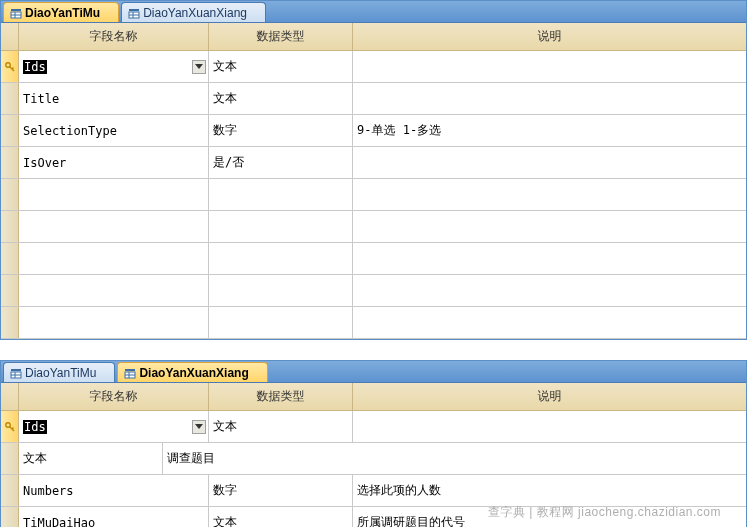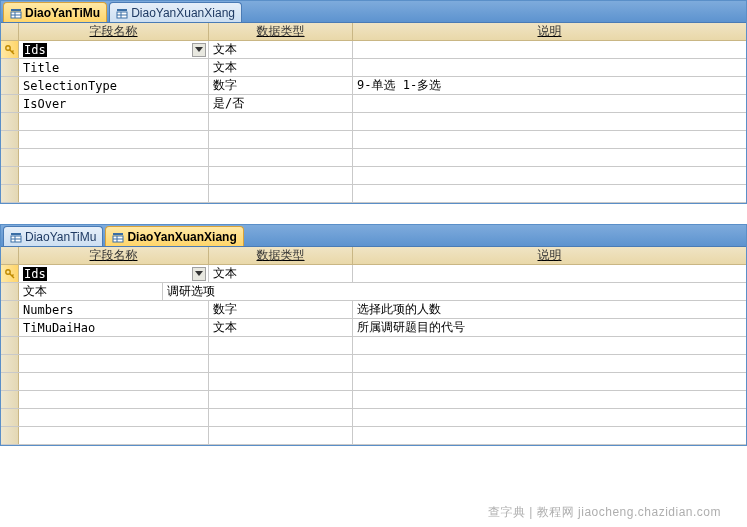--- a/index.html
+++ b/index.html
@@ -20,21 +20,21 @@
       display: flex;
       background: linear-gradient(#7eabdc, #5d93cf);
       border-bottom: 1px solid #4a7bb5;
       height: 22px;
       align-items: flex-end;
     }
     .tab {
       display: flex;
       align-items: center;
       gap: 3px;
-      padding: 3px 6px 2px 6px;
+      padding: 3px 18px 2px 6px;
       font-size: 12px;
       cursor: pointer;
       border: 1px solid #4a7bb5;
       border-bottom: none;
       margin-left: 2px;
       border-top-left-radius: 4px;
       border-top-right-radius: 4px;
       background: linear-gradient(#e6eff9, #cddff2);
       color: #1f3a63;
       height: 20px;
@@ -43,22 +43,21 @@
       background: linear-gradient(#ffe9a6, #ffd56a);
       font-weight: bold;
       border-color: #d8a23a;
       color: #000;
     }
     .tab svg { flex-shrink: 0; }
     .header-row {
       display: flex;
       background: linear-gradient(#f0e4c4, #e9d8a9);
       border-bottom: 1px solid #c9b684;
-      height: 18px;
-      text-decoration: underline;
+      height: 28px;
     }
     .gutter-head {
       width: 18px;
       background: linear-gradient(#f0e4c4, #e9d8a9);
       border-right: 1px solid #c9b684;
     }
     .col-head {
       display: flex;
       align-items: center;
       justify-content: center;
@@ -80,21 +79,21 @@
       border: 1px solid #a0a0a0;
       display: flex;
       align-items: center;
       justify-content: center;
     }
     .grid-body {
       background: #fff;
     }
     .grid-row {
       display: flex;
-      height: 18px;
+      height: 32px;
       border-bottom: 1px solid #c9c9c9;
     }
     .gutter-cell {
       position: relative;
       width: 18px;
       background: linear-gradient(to right, #eee6cf, #e4d8b4);
       border-right: 1px solid #c9b684;
       display: flex;
       align-items: center;
       justify-content: center;
@@ -282,21 +281,21 @@
             </svg>
         </div>
       </div>
       <div class="cell col-type">文本</div>
       <div class="cell col-desc"></div>
     </div>
 
     <div class="grid-row">
       <div class="gutter-cell"></div>
       <div class="cell col-type">文本</div>
-      <div class="cell col-desc">调研选项</div>
+      <div class="cell col-desc">调查题目</div>
     </div>
 
     <div class="grid-row">
       <div class="gutter-cell"></div>
       <div class="cell col-name">Numbers</div>
       <div class="cell col-type">数字</div>
       <div class="cell col-desc">选择此项的人数</div>
     </div>
 
     <div class="grid-row">

